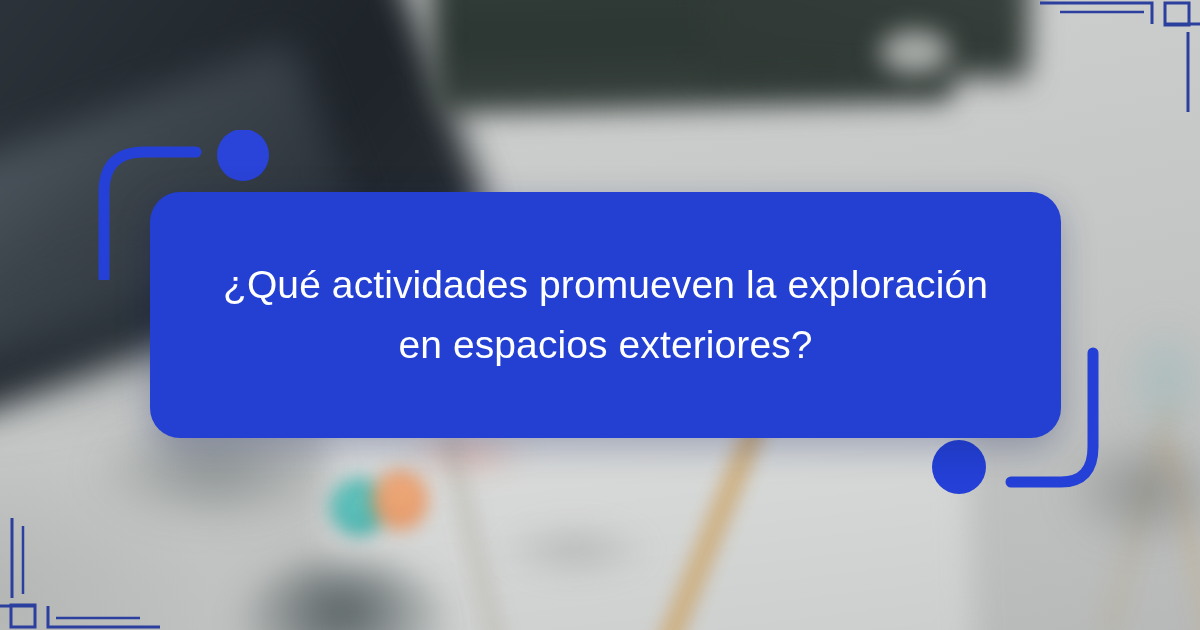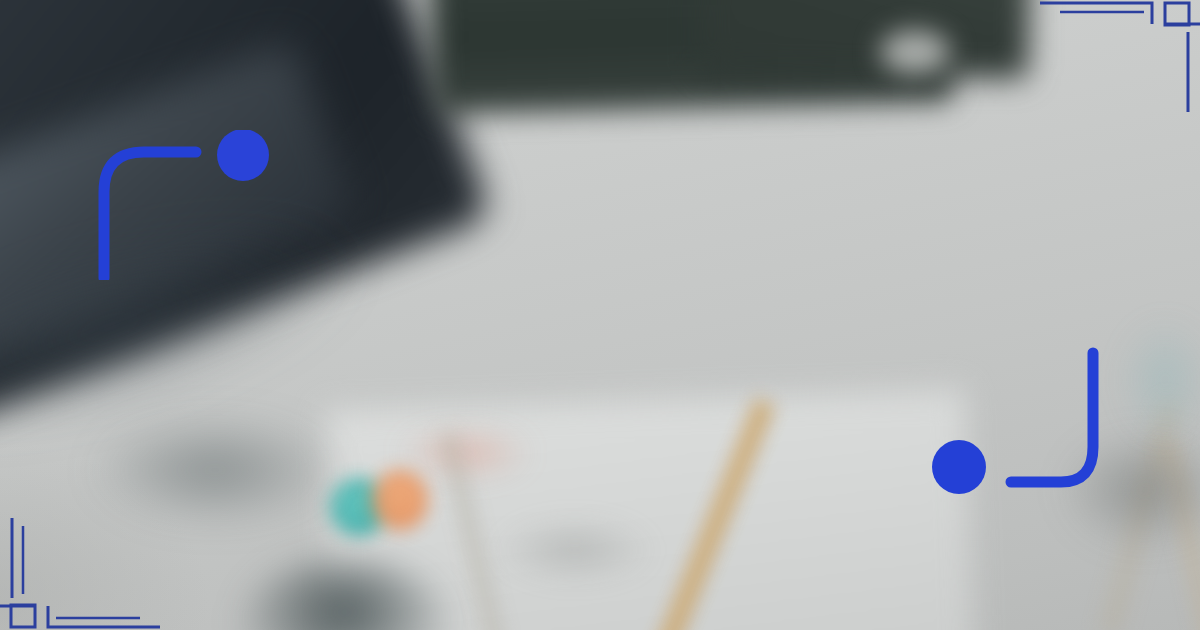--- a/index.html
+++ b/index.html
@@ -355,14 +355,17 @@
   <svg class="deco deco-tl" width="190" height="150" viewBox="0 0 190 150">
     <path d="M12 148 V62 Q12 22 52 22 H104" fill="none" stroke="#2440d6" stroke-width="11" stroke-linecap="round"></path>
     <circle cx="151" cy="25" r="26" fill="#2a43d8"></circle>
   </svg>
 
   <svg class="deco deco-br" width="180" height="160" viewBox="0 0 180 160">
     <circle cx="34" cy="122" r="27" fill="#2440d6"></circle>
     <path d="M86 137 H136 Q168 137 168 102 V8" fill="none" stroke="#2440d6" stroke-width="11" stroke-linecap="round"></path>
   </svg>
 
+  <div class="q-card">
+    <p class="q-text">¿Qué actividades promueven la exploración en espacios exteriores?</p>
+  </div>
 
 </div>
 
 </body></html>

